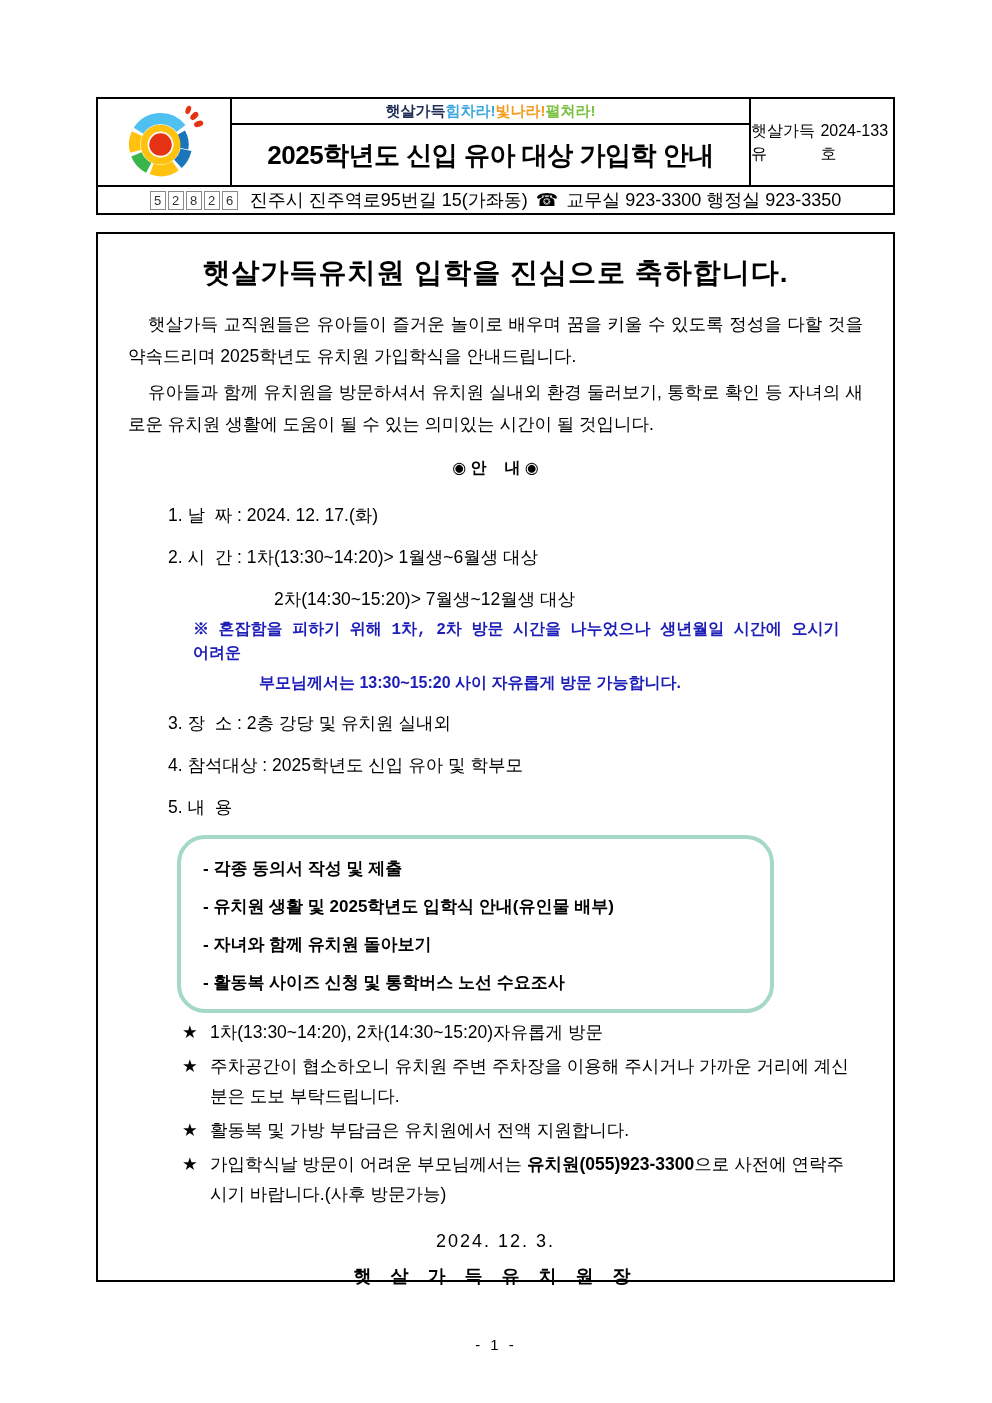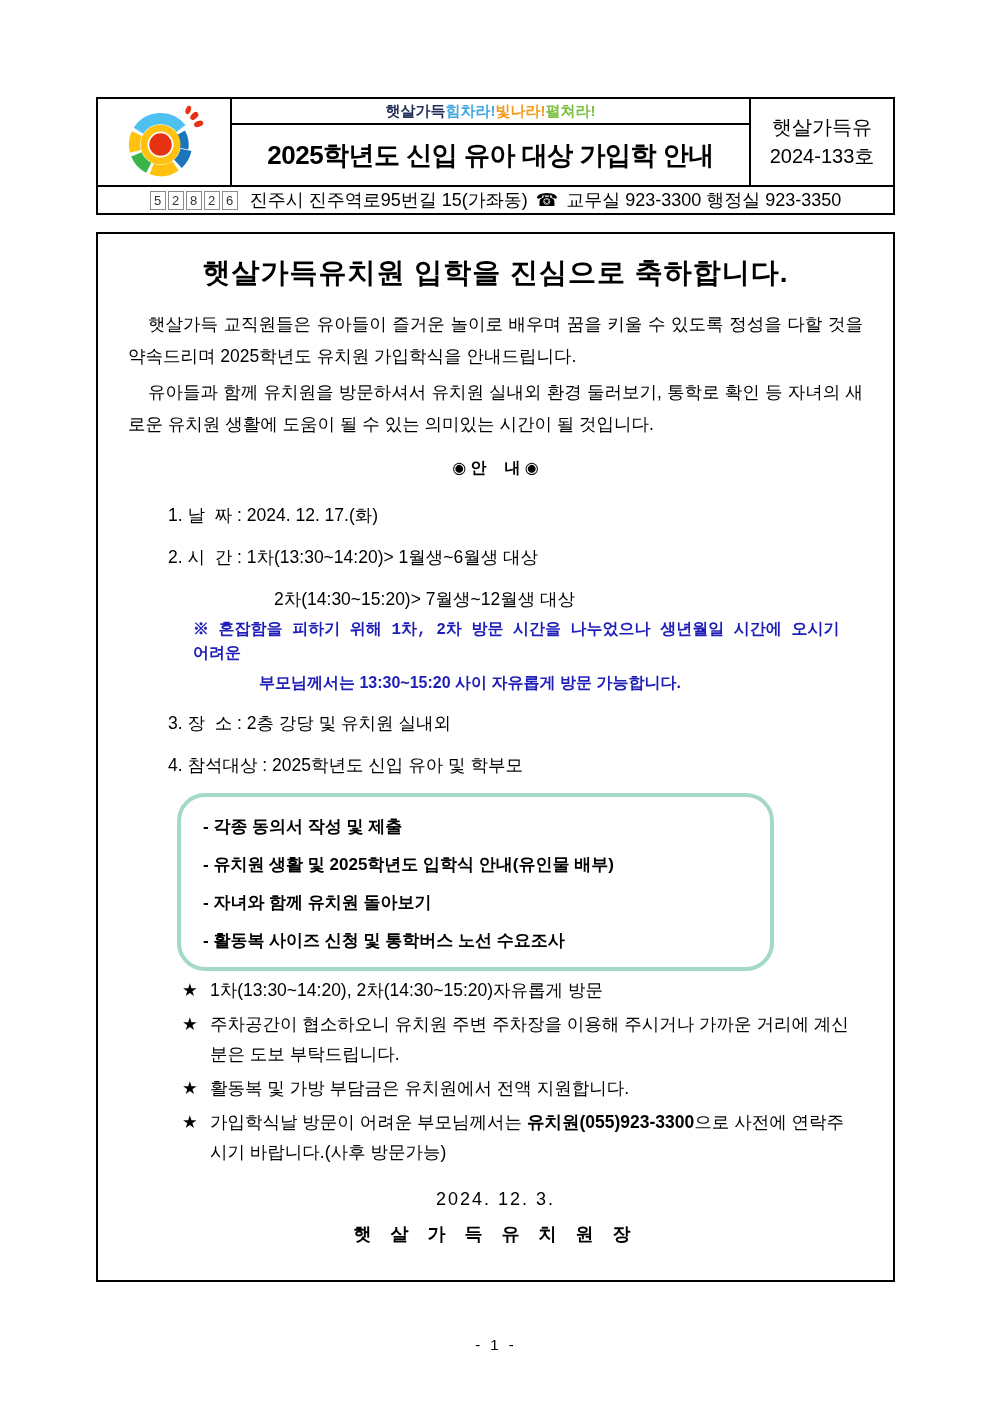--- a/index.html
+++ b/index.html
@@ -29,22 +29,22 @@
   .sl-brand { color:var(--slogan-brand,#1f2c55); }
   .sl-w1 { color:var(--slogan-w1,#3fa7e0); }
   .sl-w2 { color:var(--slogan-w2,#f59b1e); }
   .sl-w3 { color:var(--slogan-w3,#7cc143); }
   .header-title {
     flex:1; display:flex; align-items:center; justify-content:center;
     font-size:26px; font-weight:800; letter-spacing:-0.5px;
   }
   .doc-cell {
     width:144px; flex:0 0 144px; border-left:2px solid #000;
-    display:flex; flex-direction:column; align-items:center; justify-content:center;
-    font-size:20px; line-height:1.45;
+    display:flex; flex-direction:row; align-items:center; justify-content:center;
+    font-size:16px; line-height:1.45;
   }
   .header-address {
     height:28px; border-top:2px solid #000;
     display:flex; align-items:center; justify-content:center; gap:8px;
     font-size:18px;
   }
   .postal { display:inline-flex; gap:2px; margin-right:4px; }
   .postal-box {
     width:16px; height:19px; border:1px solid #8a8a8a;
     font-size:13px; display:inline-flex; align-items:center; justify-content:center;
@@ -155,20 +155,21 @@
 
     <div class="section-heading pre">◉ 안    내 ◉</div>
 
     <div class="info-line first pre">1. 날  짜 : 2024. 12. 17.(화)</div>
     <div class="info-line pre">2. 시  간 : 1차(13:30~14:20)&gt; 1월생~6월생 대상</div>
     <div class="info-sub pre">2차(14:30~15:20)&gt; 7월생~12월생 대상</div>
     <div class="note note-l1 pre">※ 혼잡함을 피하기 위해 1차, 2차 방문 시간을 나누었으나 생년월일 시간에 오시기 어려운</div>
     <div class="note note-l2 pre">부모님께서는 13:30~15:20 사이 자유롭게 방문 가능합니다.</div>
     <div class="info-line pre">3. 장  소 : 2층 강당 및 유치원 실내외</div>
     <div class="info-line pre">4. 참석대상 : 2025학년도 신입 유아 및 학부모</div>
+    <div class="info-line pre">5. 내  용</div>
 
     <div class="content-box">
       <div class="box-item">- 각종 동의서 작성 및 제출</div>
       <div class="box-item">- 유치원 생활 및 2025학년도 입학식 안내(유인물 배부)</div>
       <div class="box-item">- 자녀와 함께 유치원 돌아보기</div>
       <div class="box-item">- 활동복 사이즈 신청 및 통학버스 노선 수요조사</div>
     </div>
 
 
     <div class="star-row">

